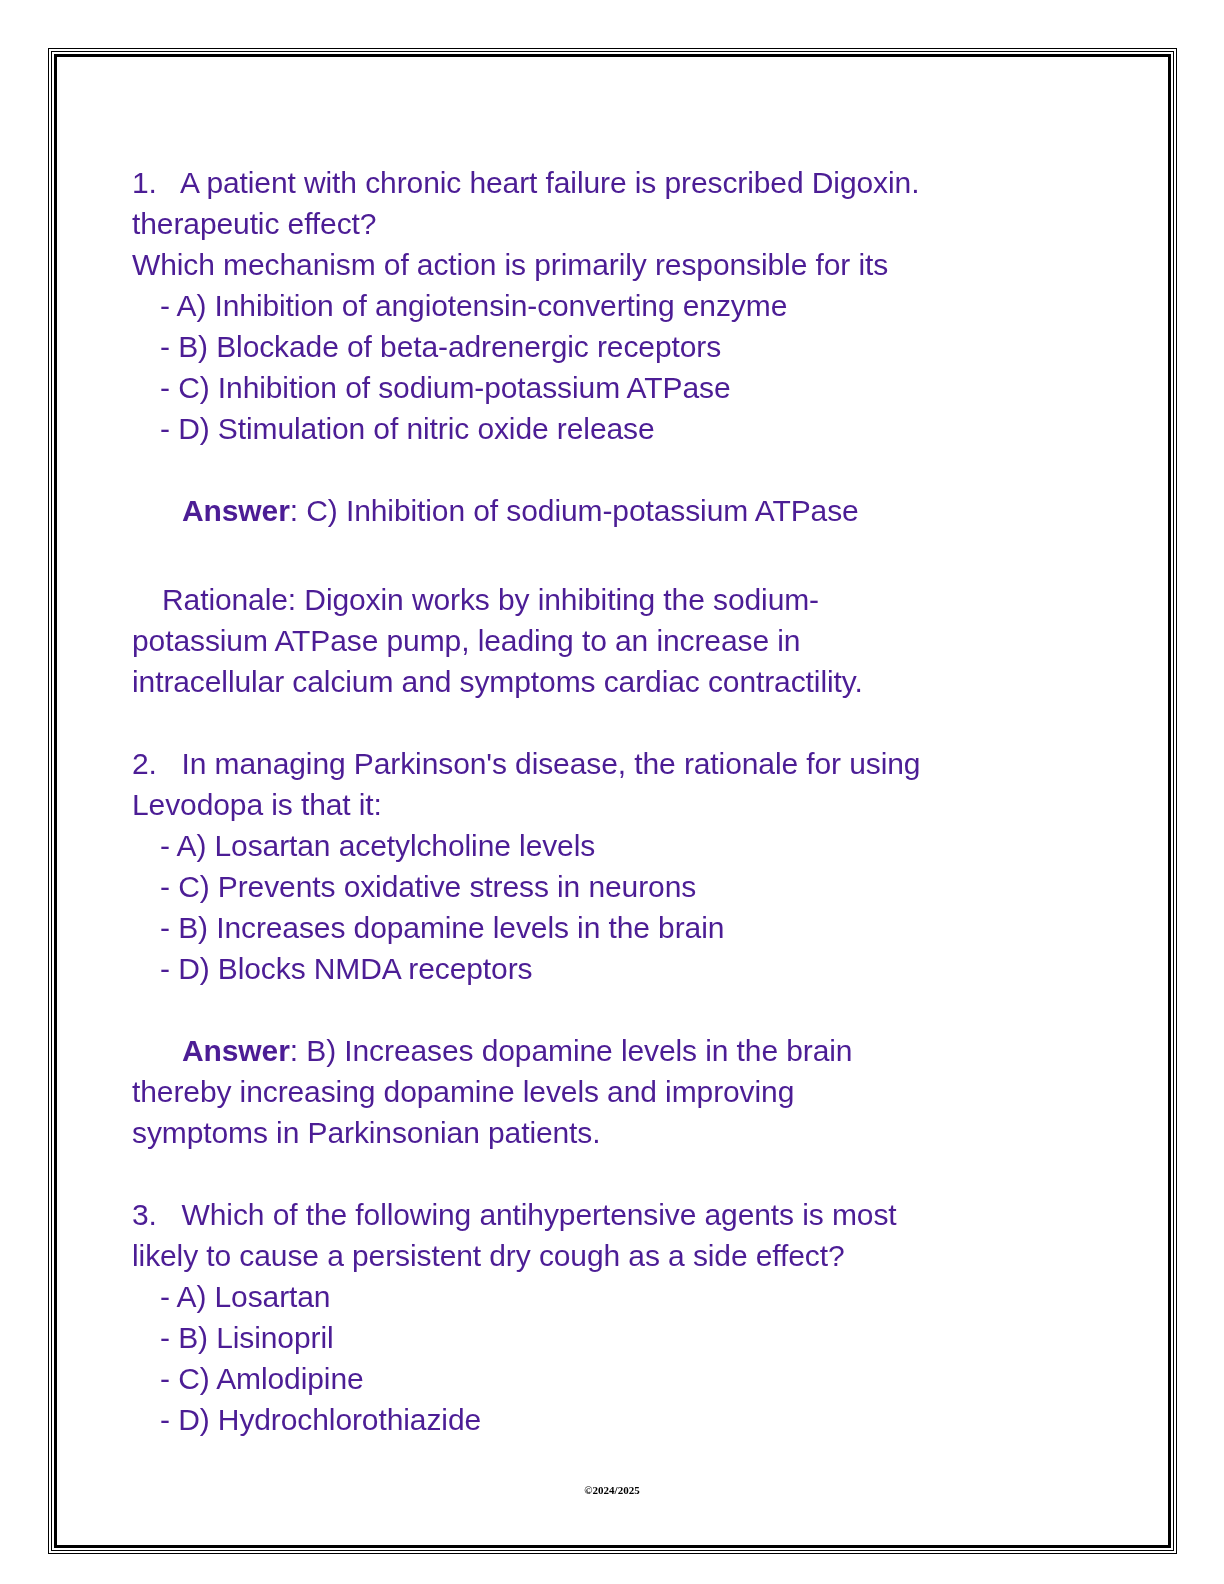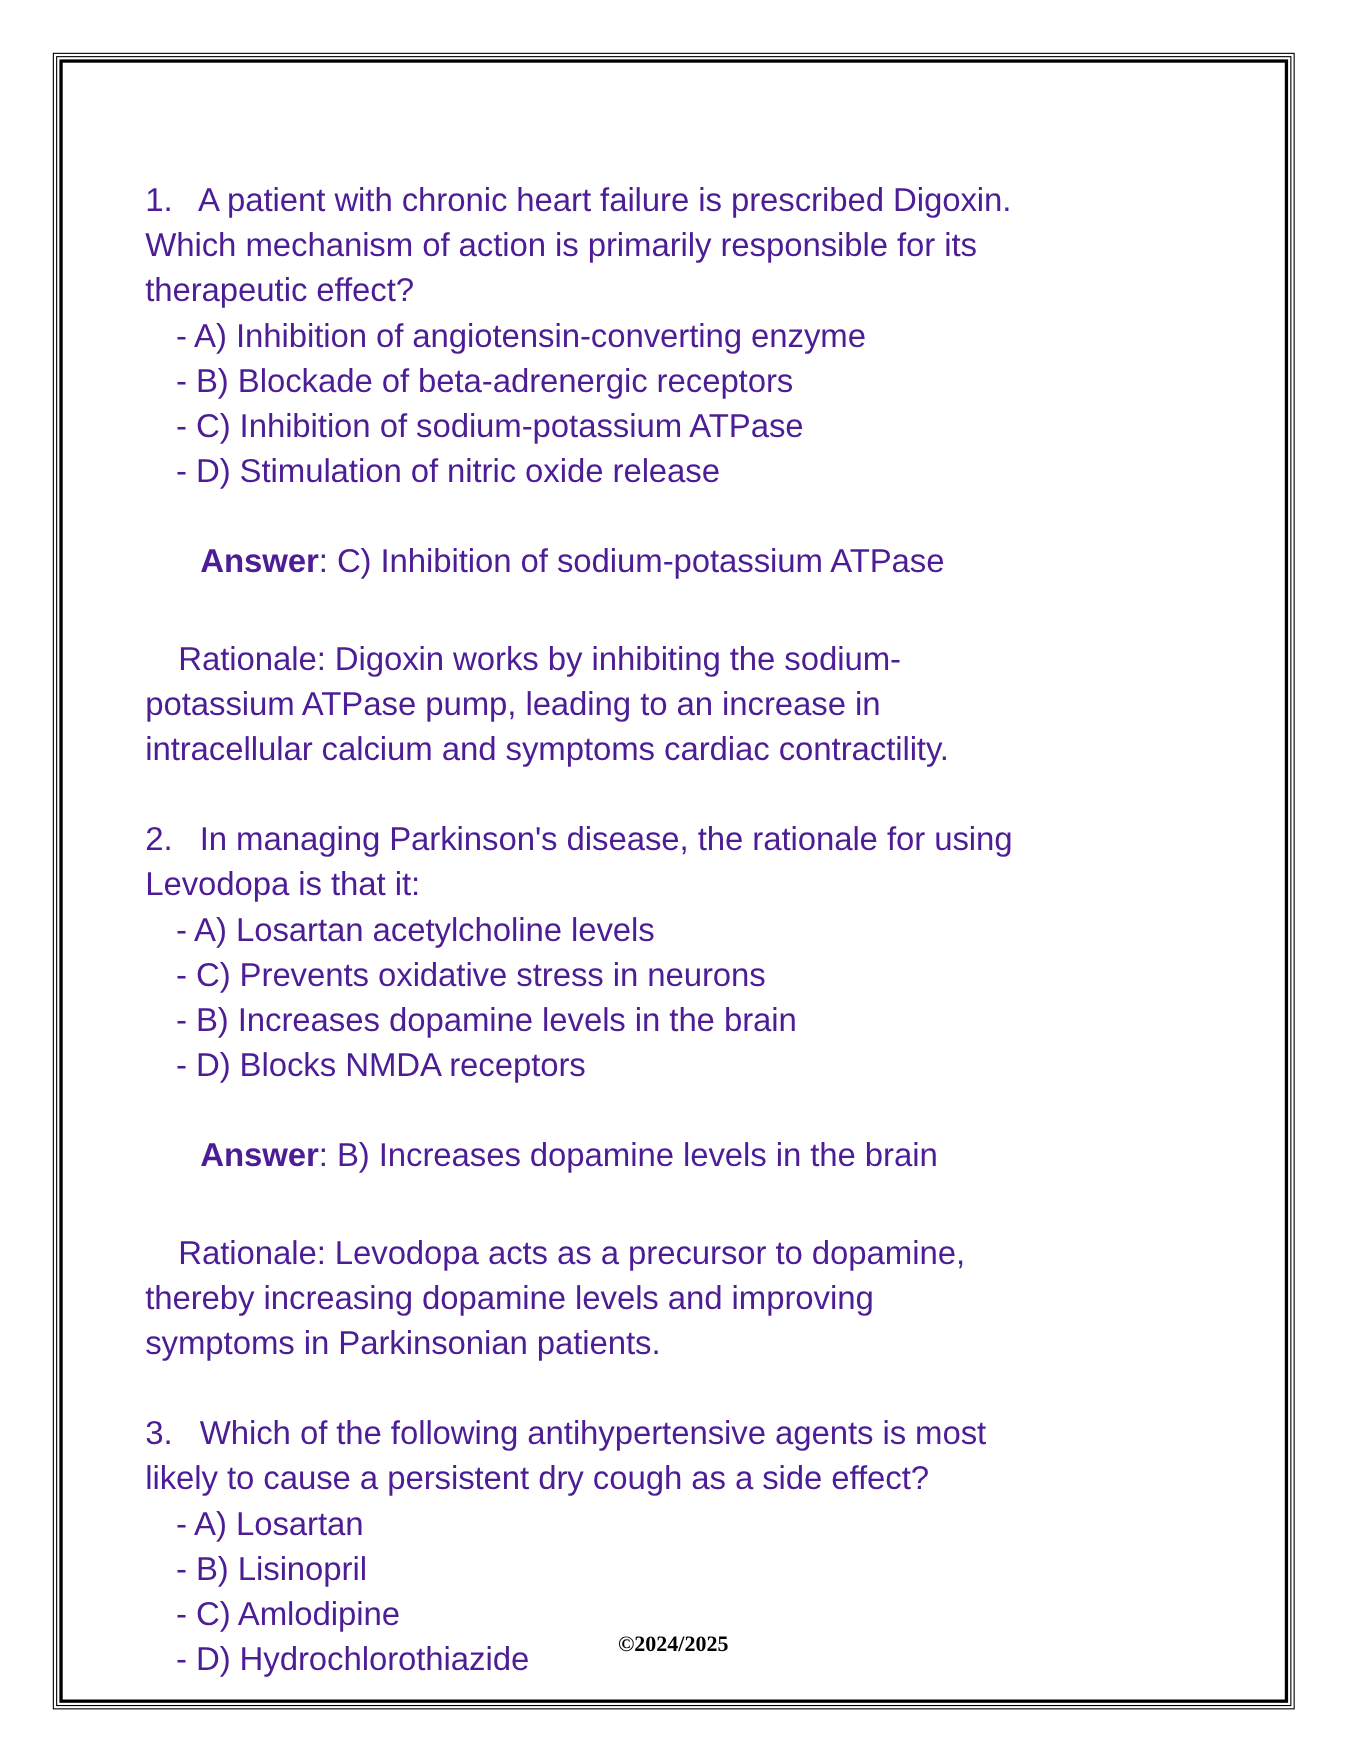--- a/index.html
+++ b/index.html
@@ -22,38 +22,38 @@
     color: #4c1d95; letter-spacing: -0.1px;
   }
   .line { white-space: pre; height: 41px; }
   .blank { height: 41px; }
   .opt { padding-left: 28px; }
   .answer-line { padding-left: 50px; }
   .rat-first { padding-left: 30px; margin-top: 48px; }
   .bold { font-weight: bold; text-align: center; }
   .footer {
     position: absolute; left: 0; width: 1224px; top: 1484px; text-align: center;
-    font-family: "Liberation Serif", serif; font-weight: bold; font-size: 20px; color: #000;
+    font-family: "Liberation Serif", serif; font-weight: bold; font-size: 11px; color: #000;
   }
 </style>
 </head>
 <body>
 
 <div class="frame-outer">
   <div class="frame-mid">
     <div class="frame-inner"></div>
   </div>
 </div>
 
 <div class="content">
 
   <div>
     <div class="line"><span>1.</span>   <span>A patient with chronic heart failure is prescribed Digoxin.</span></div>
+    <div class="line">therapeutic effect?</div>
     <div class="line">Which mechanism of action is primarily responsible for its</div>
-    <div class="line">therapeutic effect?</div>
     <div class="line opt">- A) Inhibition of angiotensin-converting enzyme</div>
     <div class="line opt">- B) Blockade of beta-adrenergic receptors</div>
     <div class="line opt">- C) Inhibition of sodium-potassium ATPase</div>
     <div class="line opt">- D) Stimulation of nitric oxide release</div>
     <div class="blank"></div>
     <div class="line answer-line"><span class="bold">Answer</span><span>: C) Inhibition of sodium-potassium ATPase</span></div>
     <div class="line rat-first">Rationale: Digoxin works by inhibiting the sodium-</div>
     <div class="line">potassium ATPase pump, leading to an increase in</div>
     <div class="line">intracellular calcium and symptoms cardiac contractility.</div>
   </div>
@@ -62,21 +62,20 @@
 
   <div>
     <div class="line"><span>2.</span>   <span>In managing Parkinson's disease, the rationale for using</span></div>
     <div class="line">Levodopa is that it:</div>
     <div class="line opt">- A) Losartan acetylcholine levels</div>
     <div class="line opt">- C) Prevents oxidative stress in neurons</div>
     <div class="line opt">- B) Increases dopamine levels in the brain</div>
     <div class="line opt">- D) Blocks NMDA receptors</div>
     <div class="blank"></div>
     <div class="line answer-line"><span class="bold">Answer</span><span>: B) Increases dopamine levels in the brain</span></div>
-    <div class="line rat-first">Rationale: Levodopa acts as a precursor to dopamine,</div>
     <div class="line">thereby increasing dopamine levels and improving</div>
     <div class="line">symptoms in Parkinsonian patients.</div>
   </div>
 
   <div class="blank"></div>
 
   <div>
     <div class="line"><span>3.</span>   <span>Which of the following antihypertensive agents is most</span></div>
     <div class="line">likely to cause a persistent dry cough as a side effect?</div>
     <div class="line opt">- A) Losartan</div>

